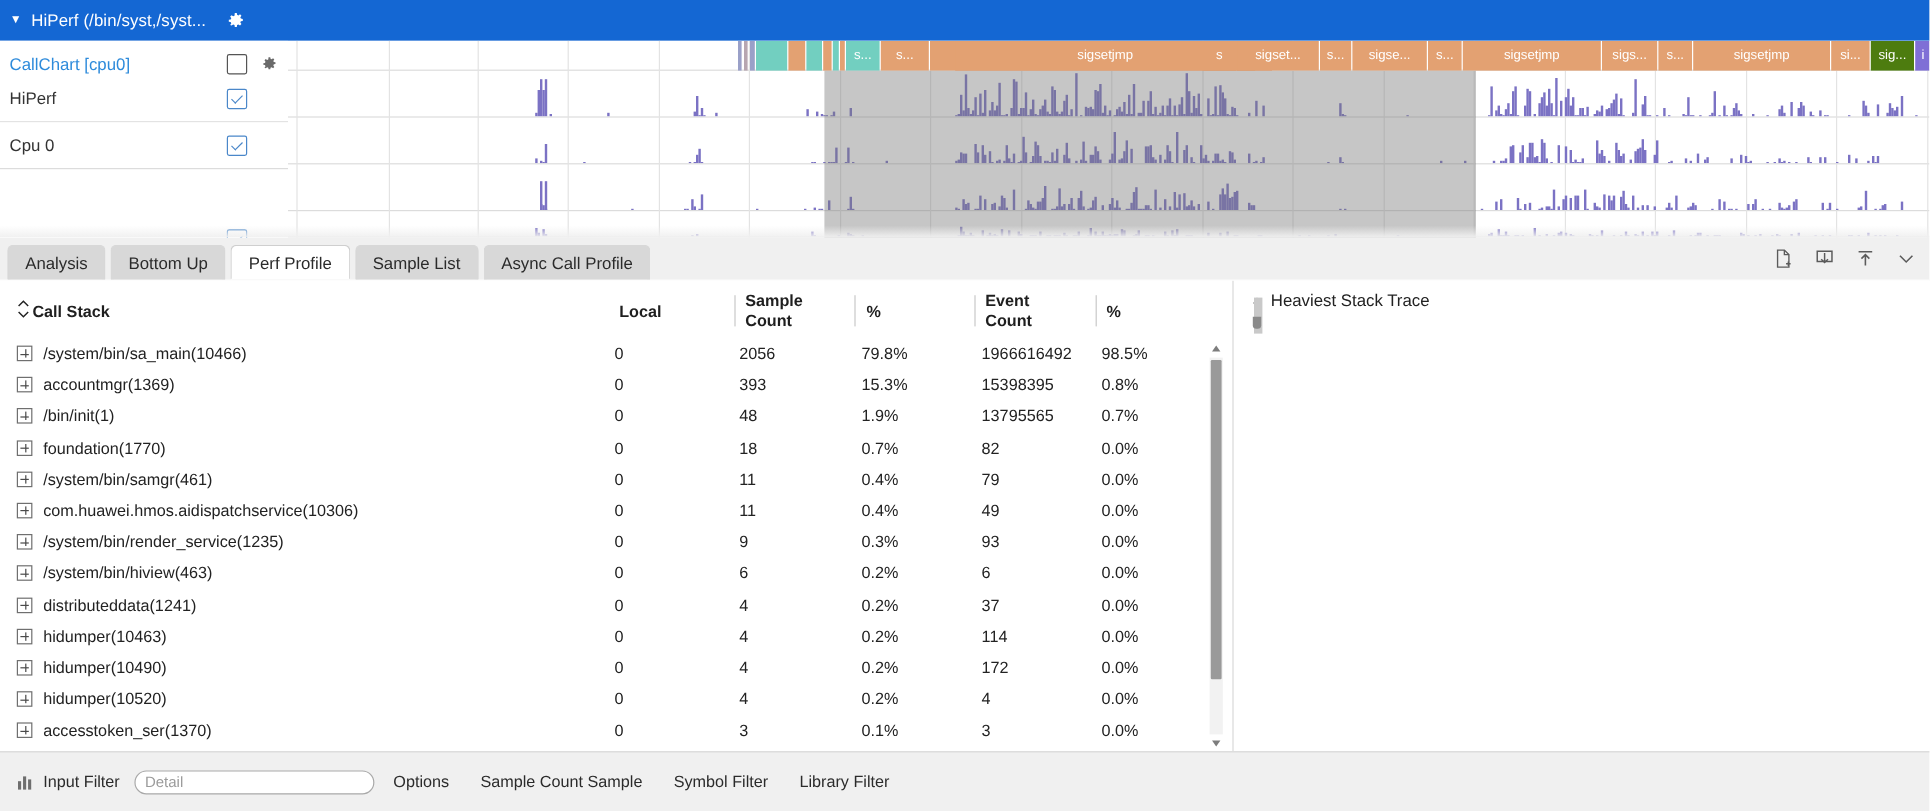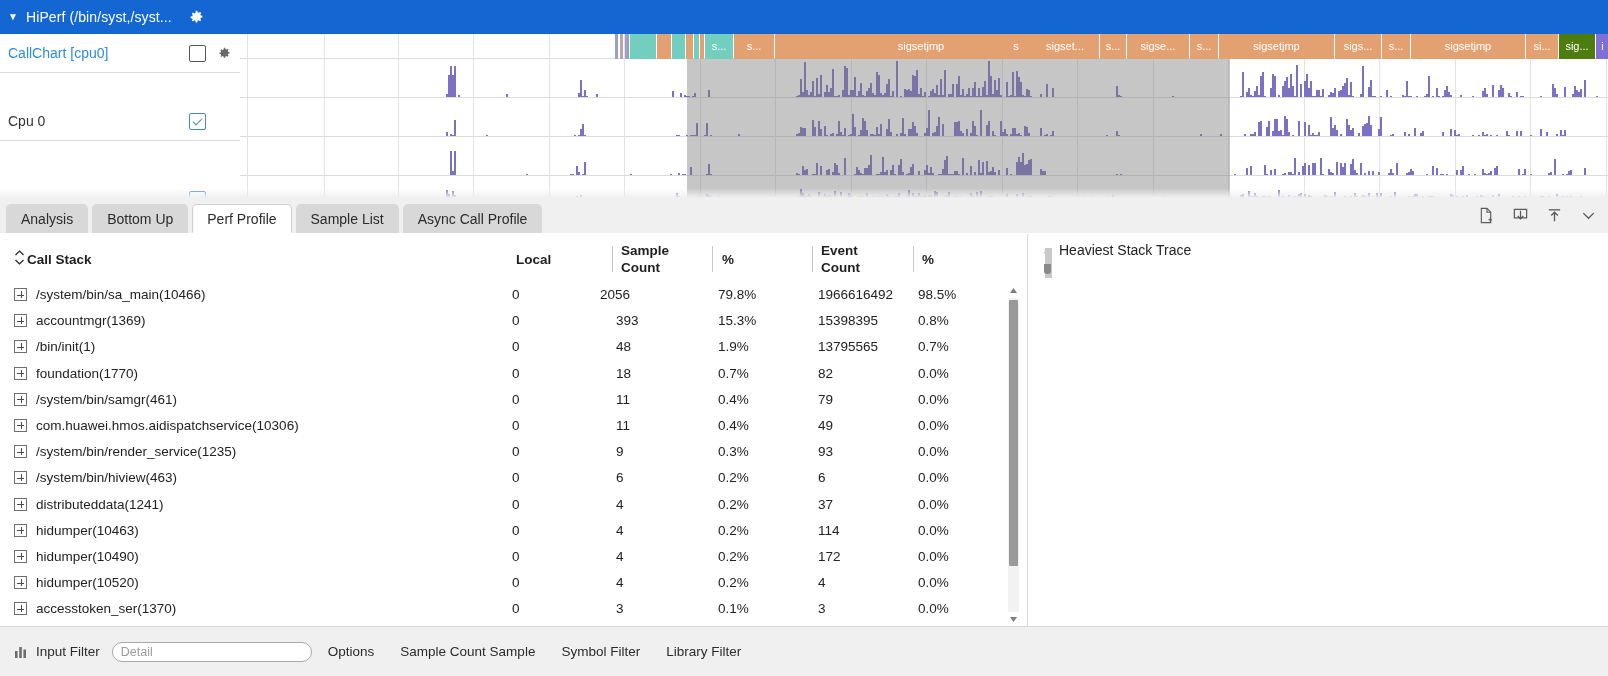--- a/index.html
+++ b/index.html
@@ -993,20 +993,25 @@
       <div class="nm">CallChart [cpu0]</div>
       <div class="cbx plain"></div>
       <div class="tl-gear">
         <svg width="13" height="13" viewBox="0 0 16 16" aria-hidden="true">
           <path fill="#6a6a6a" d="M8 5.2A2.8 2.8 0 1 0 8 10.8 2.8 2.8 0 0 0 8 5.2zm0 1.4a1.4 1.4 0 1 1 0 2.8 1.4 1.4 0 0 1 0-2.8z"></path>
           <path fill="#6a6a6a" d="M7.1 0.8h1.8l.25 1.7 1.2.5 1.4-1 1.27 1.27-1 1.4.5 1.2 1.7.25v1.8l-1.7.25-.5 1.2 1 1.4-1.27 1.27-1.4-1-1.2.5-.25 1.7H7.1l-.25-1.7-1.2-.5-1.4 1L2.98 11.54l1-1.4-.5-1.2-1.7-.25V6.9l1.7-.25.5-1.2-1-1.4L4.25 2.78l1.4 1 1.2-.5z"></path>
         </svg>
       </div>
     </div>
 
+    <div class="tl-row-label" style="top:29px">
+      <div class="nm">HiPerf</div>
+      <div class="cbx checked"></div>
+      <div style="width:26px"></div>
+    </div>
 
     <div class="tl-row-label" style="top:68px">
       <div class="nm">Cpu 0</div>
       <div class="cbx checked"></div>
       <div style="width:26px"></div>
     </div>
 
 
     <div class="tl-row-label" style="top:146px">
       <div class="nm"></div>
@@ -1102,21 +1107,21 @@
       </div>
     </div>
 
     <div id="rows">
         <div class="row">
           <div class="cs">
             <span class="expander"></span>
             <span>/system/bin/sa_main(10466)</span>
           </div>
           <div class="cnum" style="left: 512px;">0</div>
-          <div class="cnum" style="left: 600px; text-align: right;">2056</div>
+          <div class="cnum" style="left: 616px; text-align: right;">2056</div>
           <div class="cnum" style="left: 718px;">79.8%</div>
           <div class="cnum" style="left: 818px;">1966616492</div>
           <div class="cnum" style="left: 918px;">98.5%</div>
         </div>
         <div class="row">
           <div class="cs">
             <span class="expander"></span>
             <span>accountmgr(1369)</span>
           </div>
           <div class="cnum" style="left: 512px;">0</div>

